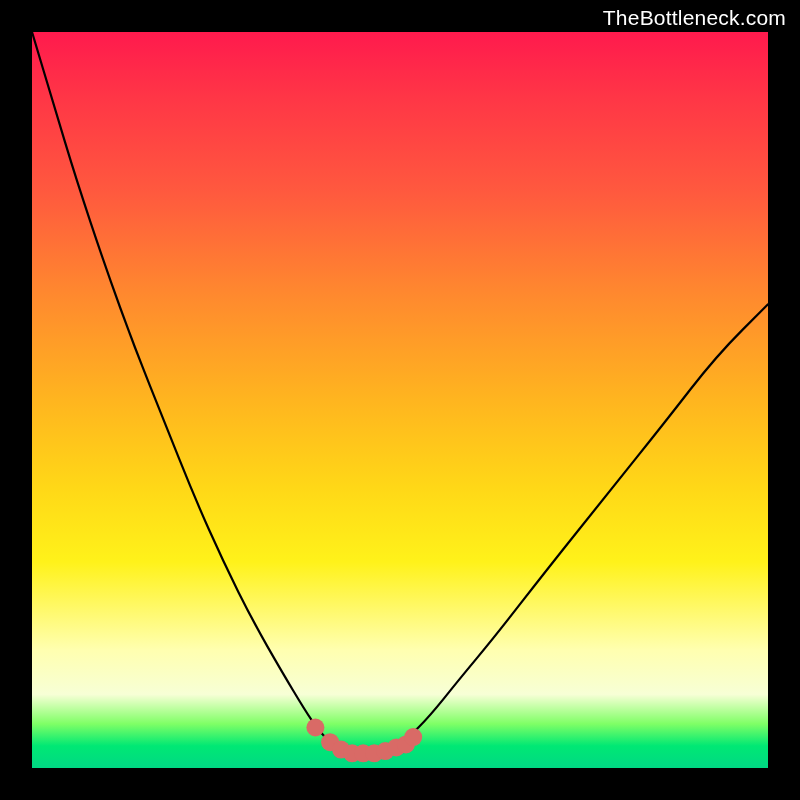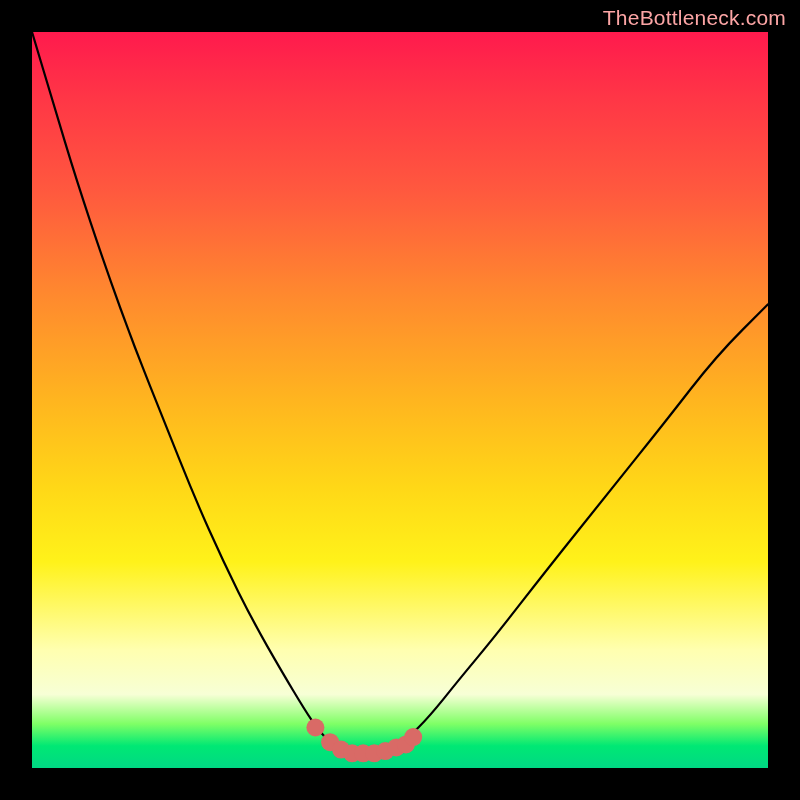--- a/index.html
+++ b/index.html
@@ -54,21 +54,21 @@
     position: absolute;
     top: 0;
     left: 0;
     width: 100%;
     height: 100%;
   }
   .watermark {
     position: absolute;
     top: 6px;
     right: 14px;
-    color: #fca5a5;
+    color: #ffffff;
     font-size: 21px;
     font-weight: 500;
     letter-spacing: 0.2px;
     user-select: none;
   }
 </style>
 </head>
 <body>
 
 <div class="frame">

